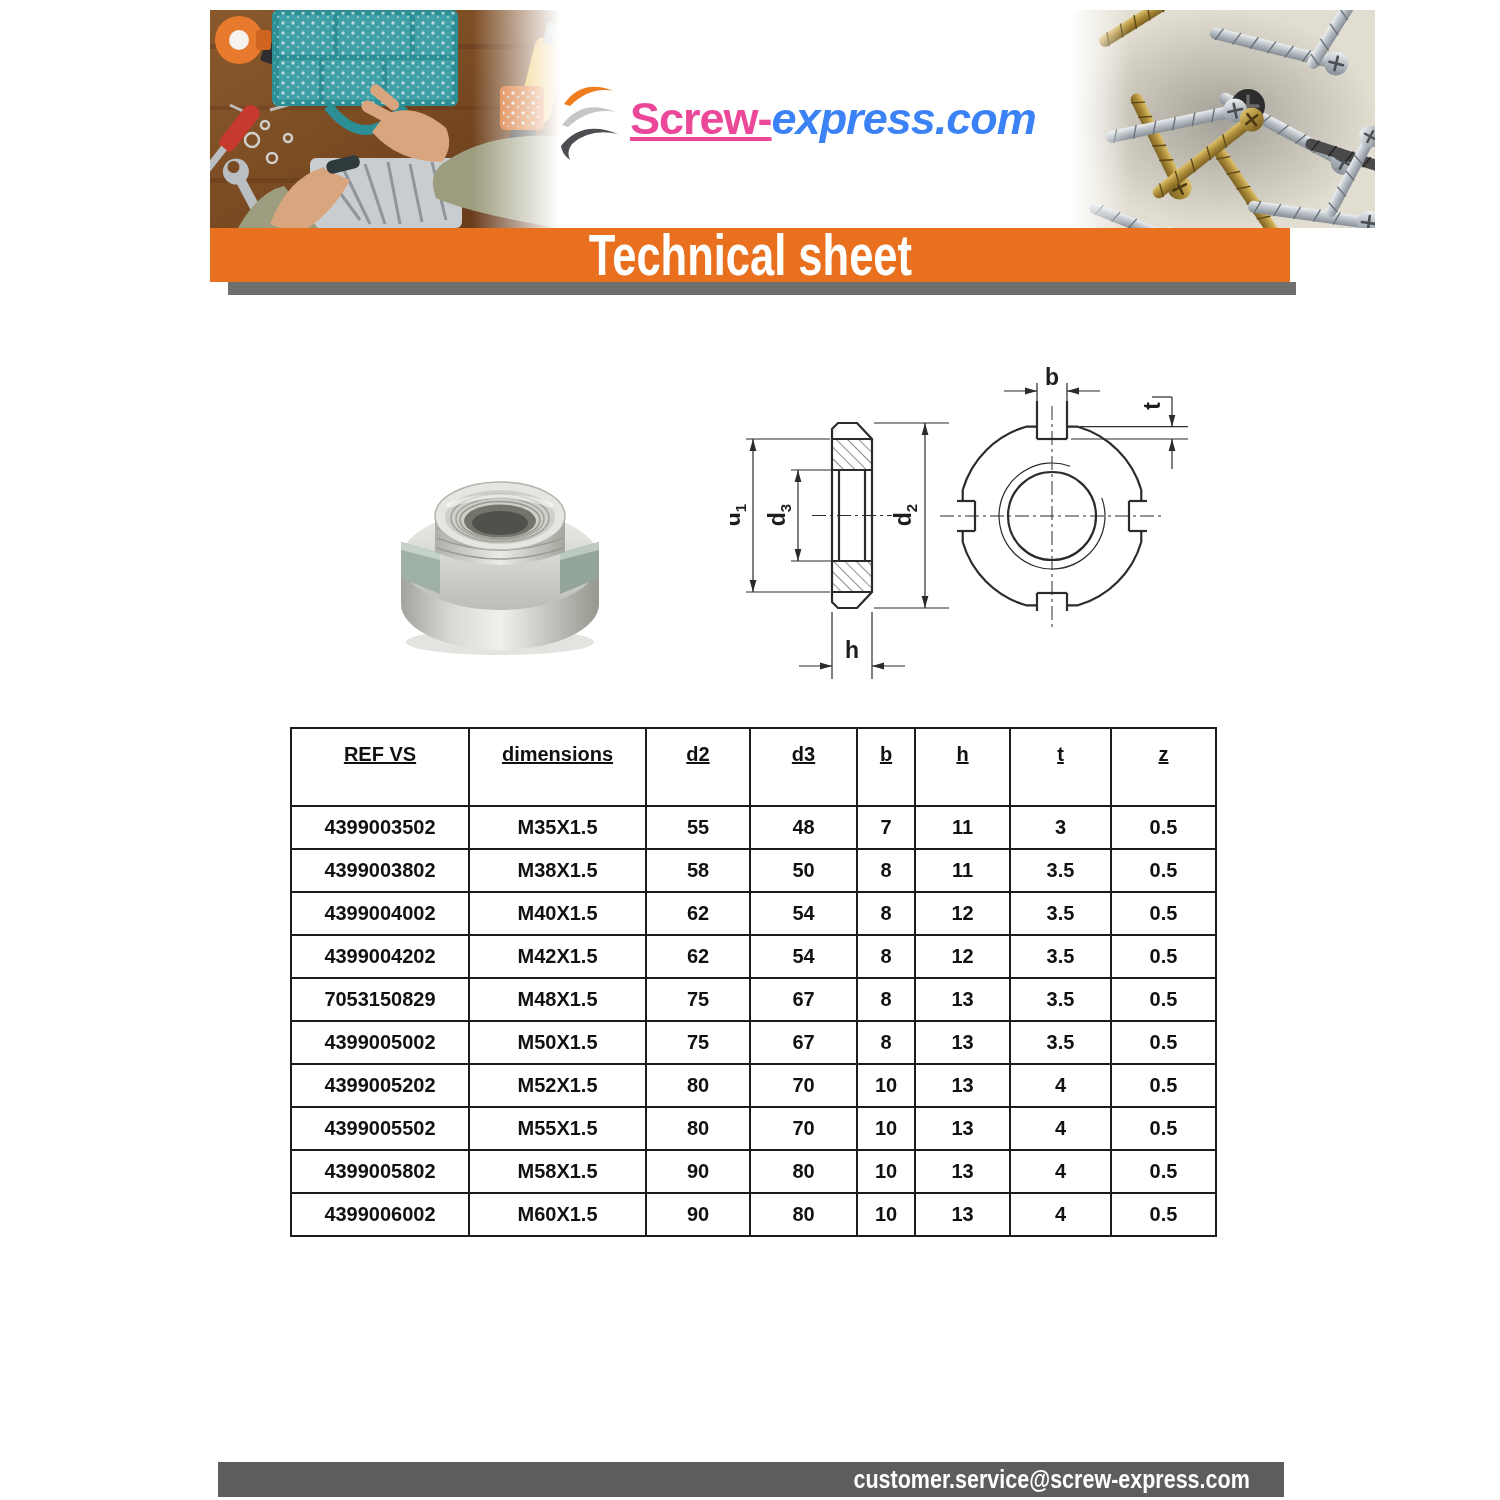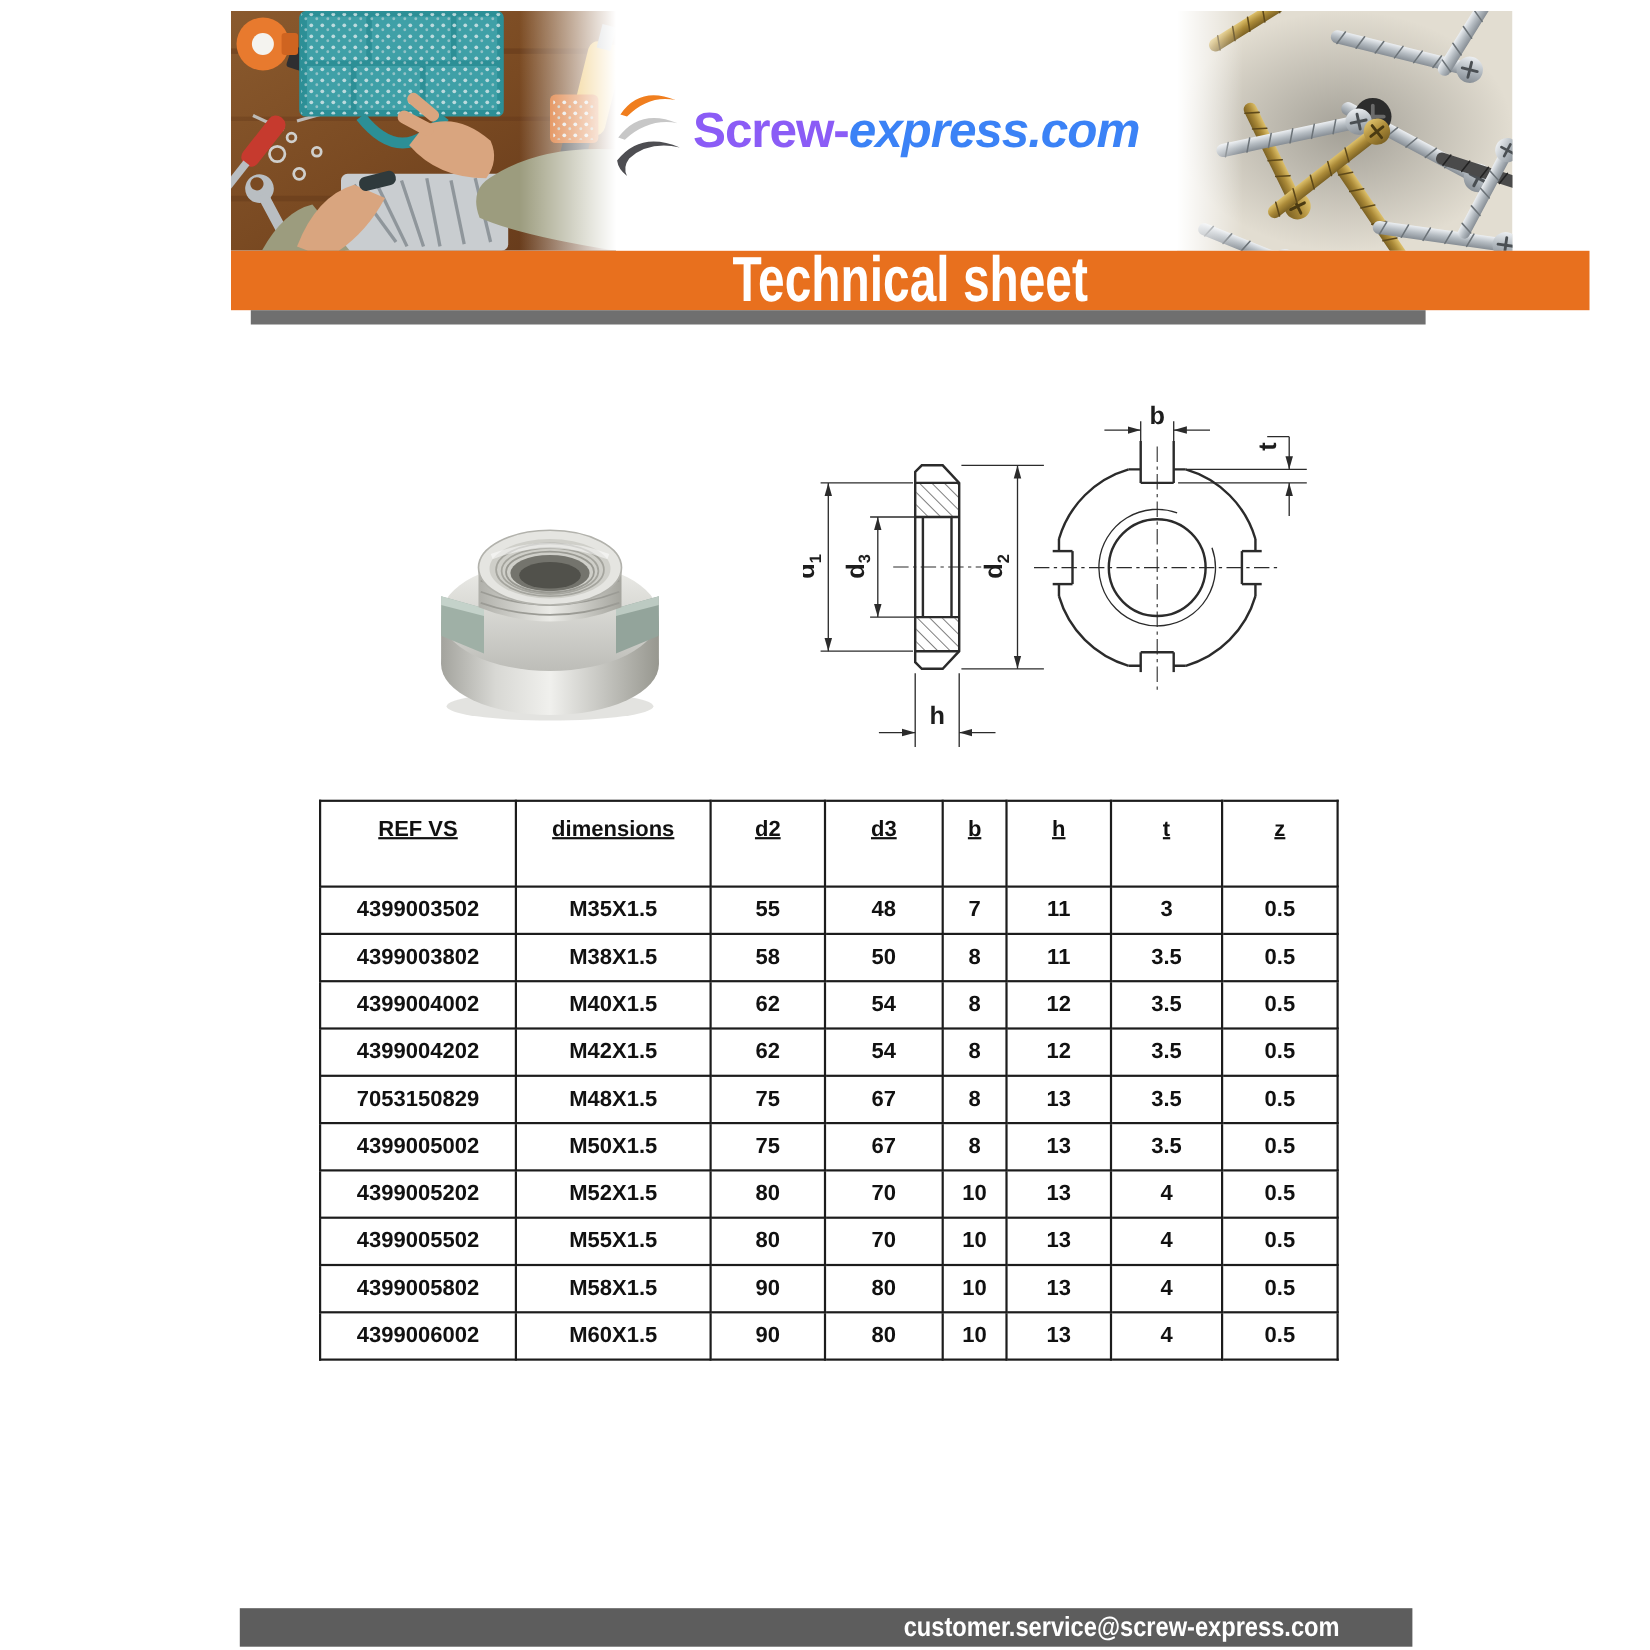--- a/index.html
+++ b/index.html
@@ -13,26 +13,26 @@
   .header { position:absolute; left:210px; top:10px; width:1080px; height:218px; display:flex; }
   .photo-left  { width:350px; height:218px; flex:none; }
   .photo-right { width:305px; height:218px; flex:none; }
   .photo-left svg, .photo-right svg { display:block; width:100%; height:100%; }
   .logo-area {
     flex:1; background:#ffffff; display:flex; align-items:center;
     justify-content:center; gap:12px; padding-right:34px;
   }
   .logo-icon { width:58px; height:82px; flex:none; }
   .logo-text { font-size:45px; font-weight:bold; white-space:nowrap; letter-spacing:-1px; }
-  .logo-prefix { color:#8b5cf6; }
+  .logo-prefix { color:#ec4899;text-decoration:underline; }
   .logo-suffix { color:#3b82f6; font-style:italic; }
 
   
   .banner {
-    position:absolute; left:210px; top:228px; width:1235px; height:54px;
+    position:absolute; left:210px; top:228px; width:1080px; height:54px;
     background:#e8701e; display:flex; align-items:center; justify-content:center;
   }
   .banner span {
     color:#ffffff; font-weight:bold; font-size:58px; line-height:54px;
     display:inline-block; transform:scaleX(0.75); letter-spacing:0;
   }
   .banner-shadow { position:absolute; left:228px; top:282px; width:1068px; height:13px; background:#6f6f6f; }
 
   
   .nut-photo  { position:absolute; left:385px; top:458px; width:230px; height:205px; }
@@ -55,21 +55,21 @@
     border:2px solid #1c1c1c; font-weight:bold; text-align:center;
     font-size:20px; font-family:"Liberation Sans",sans-serif;
   }
   .spec-table th { height:78px; vertical-align:top; padding-top:14px;text-decoration:underline; }
   .spec-table td { height:43px; vertical-align:middle; }
 
   
   .footer {
     position:absolute; left:218px; top:1462px; width:1066px; height:35px;
     background:#5d5d5d; display:flex; align-items:center; justify-content:flex-end;
-    padding-right:66px;
+    padding-right:34px;
   }
   .footer span {
     color:#ffffff; font-weight:bold; font-size:25px; display:inline-block;
     transform:scaleX(0.86); transform-origin:right center;
   }
 </style>
 </head>
 <body>
 
 <div class="page">

